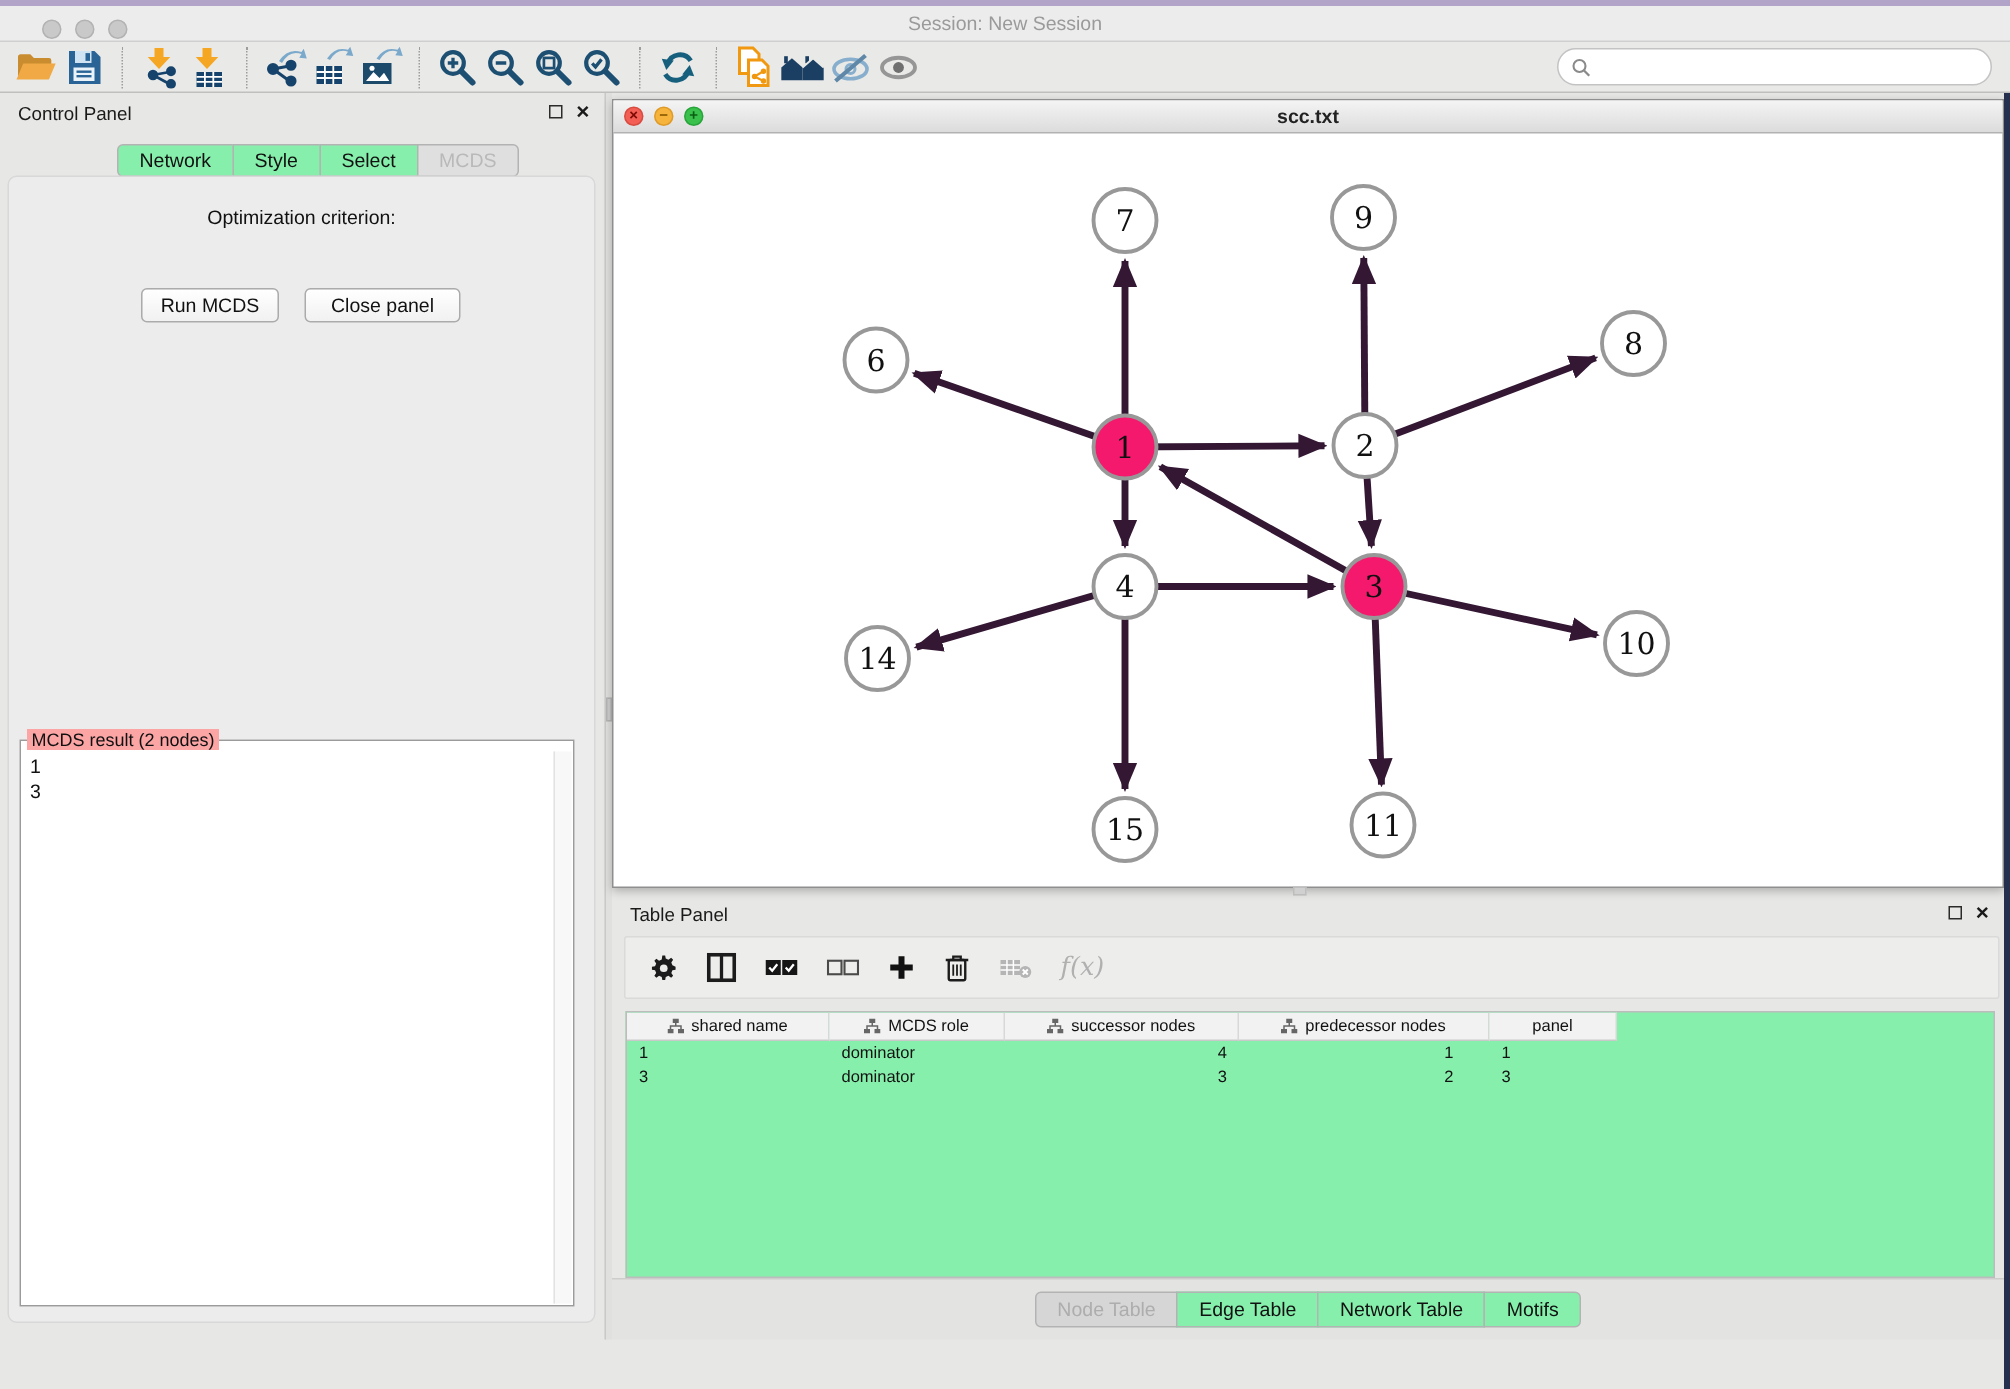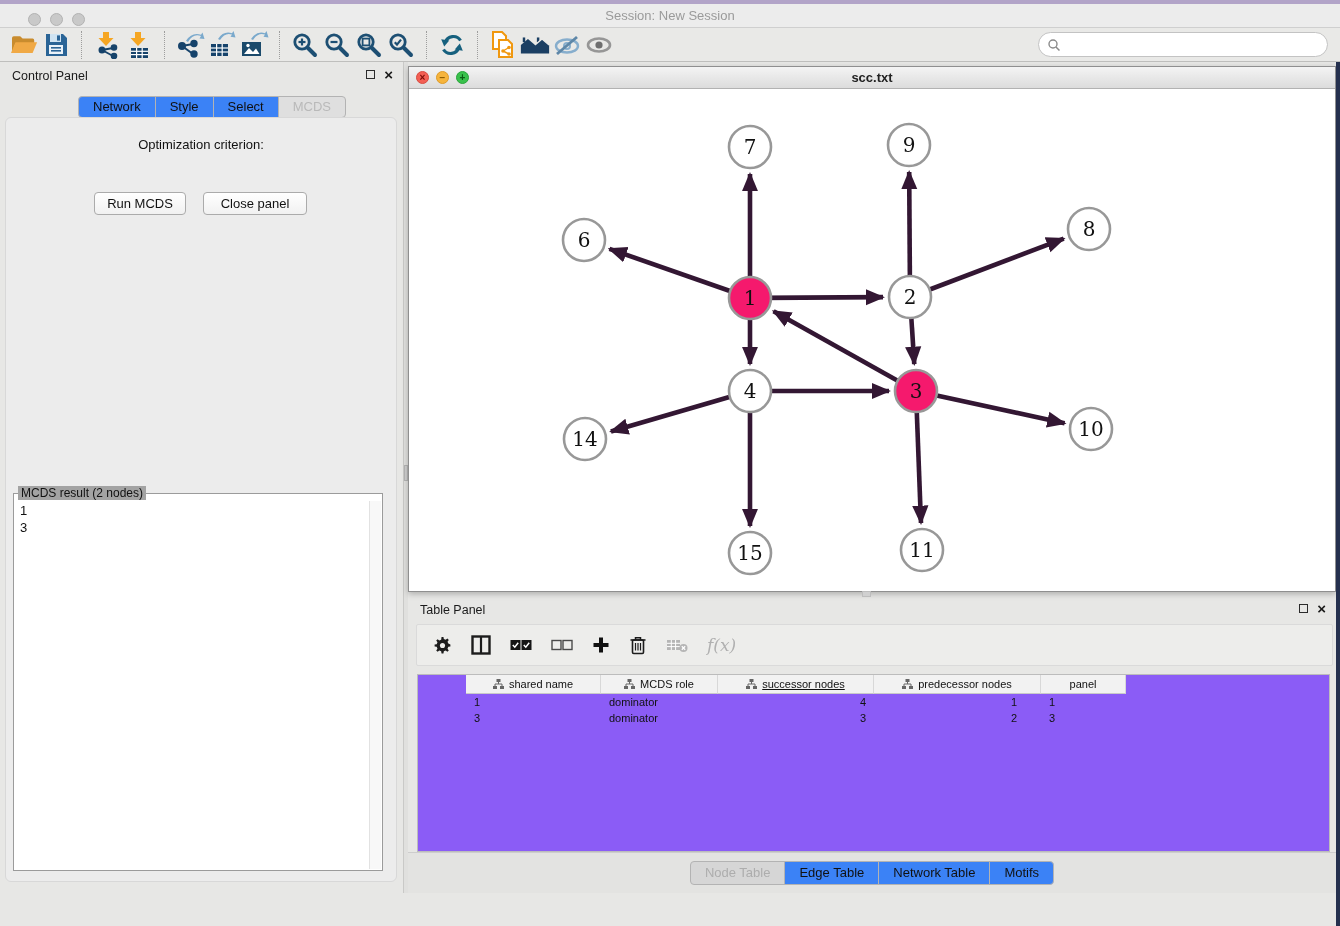--- a/index.html
+++ b/index.html
@@ -24,21 +24,21 @@
   .searchbox input{border:none;outline:none;flex:1;font-size:12px;background:transparent;
              font-family:"Liberation Sans",sans-serif;}
   
   #control-panel{position:absolute;left:0;top:62px;width:403px;height:831px;}
   .panel-head{position:absolute;left:0;top:0;width:100%;height:28px;}
   .panel-title{position:absolute;left:12px;top:0;height:28px;line-height:28px;font-size:12.5px;color:#1a1a1a;}
   .win-icons{position:absolute;right:10px;top:6px;display:flex;gap:9px;align-items:center;}
   .float-ic{width:9px;height:9px;border:1.6px solid #2b2b2b;display:inline-block;}
   .close-ic{font-size:15px;font-weight:700;color:#1a1a1a;line-height:13px;}
   .seg-tabs{position:absolute;display:flex;}
-  .seg-tab{height:22px;line-height:20px;padding:0 14px;font-size:13px;background:#3b82f6;
+  .seg-tab{height:22px;line-height:20px;padding:0 14px;font-size:13px;background:#86efac;
            border:1px solid #b3b3b3;margin-left:-1px;color:#111;}
   .seg-tab:first-child{border-radius:4px 0 0 4px;margin-left:0;}
   .seg-tab:last-child{border-radius:0 4px 4px 0;}
   .seg-tab.sel{background:#dfdfdf;color:#b9b9b9;}
   #cp-tabs{left:78px;top:34px;}
   .cp-content{position:absolute;left:5px;right:6px;top:55px;bottom:11px;background:#ececec;
               border:1px solid #d8d8d8;border-radius:6px;}
   .opt-label{position:absolute;left:0;right:0;top:19px;text-align:center;font-size:13px;color:#111;}
   .opt-select{position:absolute;left:39px;right:45px;top:42px;height:23px;background:#fff;
               border:1px solid #aeaeae;border-radius:4px;font-size:13px;line-height:21px;
@@ -48,21 +48,21 @@
           border-bottom:5px solid #777;}
   .tri-dn{width:0;height:0;border-left:4px solid transparent;border-right:4px solid transparent;
           border-top:5px solid #777;}
   .cp-btn{position:absolute;top:74px;height:23px;background:linear-gradient(#fff,#f1f1f1);
           border:1px solid #ababab;border-radius:4px;font-size:13px;color:#111;
           display:flex;align-items:center;justify-content:center;}
   #run-btn{left:88px;width:92px;}
   #closep-btn{left:197px;width:104px;text-align:center;}
   .result-fs{position:absolute;left:7px;right:13px;top:368px;bottom:10px;background:#fff;
              border:1px solid #9b9b9b;margin:0;padding:0;}
-  .result-fs legend{font-size:12px;color:#111;margin-left:4px;padding:0 3px;background:#a3a3a3;}
+  .result-fs legend{font-size:12px;color:#111;margin-left:4px;padding:0 3px;background:#fca5a5;}
   .result-text{position:absolute;left:6px;top:2px;font-size:13px;color:#111;line-height:17px;
                white-space:pre-line;}
   .result-scroll{position:absolute;right:1px;top:1px;bottom:1px;width:12px;background:#f8f8f8;
                  border-left:1px solid #e2e2e2;}
   .v-splitter{position:absolute;left:403px;top:62px;width:5px;height:831px;background:#e0e0de;
               border-left:1px solid #c9c9c7;}
   .v-grip{position:absolute;left:0;top:403px;width:4px;height:16px;background:#cfcfcf;border:1px solid #b5b5b5;}
   
   #net-frame{position:absolute;left:408px;top:66px;width:928px;height:526px;background:#fff;
              border:1px solid #8f8f8f;box-shadow:0 2px 6px rgba(0,0,0,.25);}
@@ -79,22 +79,22 @@
   #graph-svg{position:absolute;left:0;top:22px;}
   .frame-grip{position:absolute;left:453px;bottom:-6px;width:9px;height:6px;background:#d0d0d0;
               border:1px solid #bdbdbd;}
   
   #table-panel{position:absolute;left:408px;top:596px;width:928px;height:297px;}
   .tp-toolbar{position:absolute;left:8px;right:3px;top:28px;height:42px;background:#ededeb;
               border:1px solid #dadada;border-radius:2px;display:flex;align-items:center;
               gap:19px;padding-left:16px;}
   .tp-ic{display:flex;align-items:center;justify-content:center;}
   .fx{font-family:"DejaVu Serif",serif;font-style:italic;font-size:17px;color:#b0b0b0;}
-  .dtable{position:absolute;left:9px;right:6px;top:78px;height:178px;background:#8b5cf6;
-          border:1px solid #bcbcbc;overflow:hidden;padding-left:48px;}
+  .dtable{position:absolute;left:9px;right:6px;top:78px;height:178px;background:#86efac;
+          border:1px solid #bcbcbc;overflow:hidden;}
   .thead{display:flex;height:19px;}
   .th{background:#f2f2f2;border-right:1px solid #d8d8d8;border-bottom:1px solid #c9c9c9;
       display:flex;align-items:center;justify-content:center;gap:5px;font-size:11px;color:#111;}
   .trow{display:flex;height:16px;font-size:11px;color:#111;}
   .td{display:flex;align-items:center;padding:0 8px;}
   .td.r{justify-content:flex-end;}
   .tp-tabstrip{position:absolute;left:0;right:0;bottom:0;height:41px;background:#e3e3e1;
                border-top:1px solid #cdcdcd;display:flex;justify-content:center;align-items:center;}
   #tp-tabs .seg-tab{height:24px;line-height:22px;}
   #tp-tabs .seg-tab.sel{background:#d6d6d6;color:#adadad;}
@@ -459,21 +459,21 @@
             <svg width="11" height="10" viewBox="0 0 11 10">
               <g fill="#666">
                 <rect x="3.5" y="0" width="4" height="3"></rect>
                 <rect x="0" y="7" width="4" height="3"></rect>
                 <rect x="7" y="7" width="4" height="3"></rect>
               </g>
               <path d="M5.5 3 v2 M2 7 V5 h7 v2" fill="none" stroke="#666" stroke-width="1"></path>
             </svg>
             <span>MCDS role</span>
           </div>
-          <div class="th" style="width: 156px; text-decoration: underline;">
+          <div class="th" style="width: 156px;">
             <svg width="11" height="10" viewBox="0 0 11 10">
               <g fill="#666">
                 <rect x="3.5" y="0" width="4" height="3"></rect>
                 <rect x="0" y="7" width="4" height="3"></rect>
                 <rect x="7" y="7" width="4" height="3"></rect>
               </g>
               <path d="M5.5 3 v2 M2 7 V5 h7 v2" fill="none" stroke="#666" stroke-width="1"></path>
             </svg>
             <span>successor nodes</span>
           </div>

